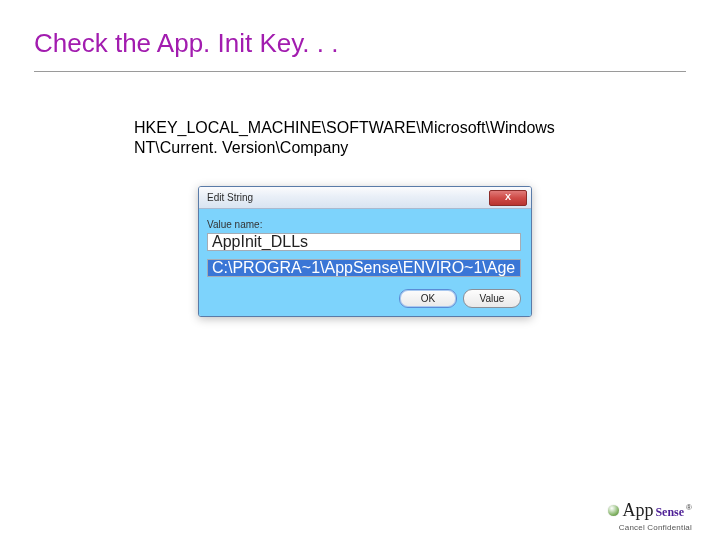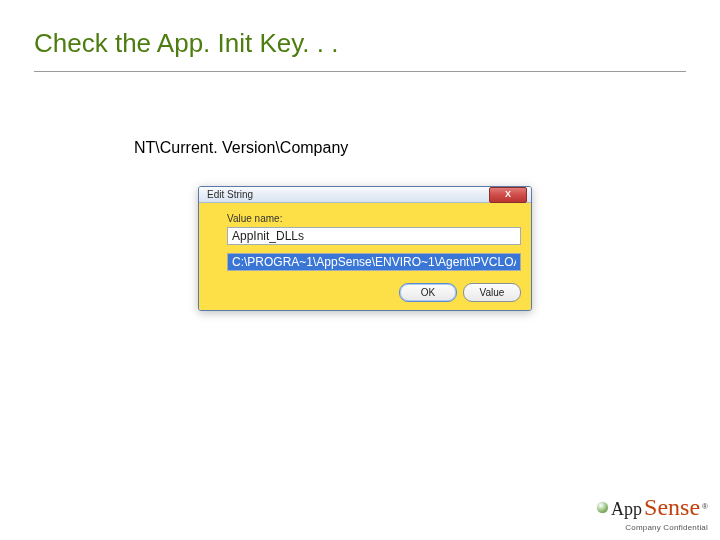--- a/index.html
+++ b/index.html
@@ -10,21 +10,21 @@
     position: relative;
   }
   .slide {
     width: 720px;
     height: 540px;
     background: #fff;
     position: relative;
     padding: 28px 34px 0 34px;
   }
   .title {
-    color: #4d7c0f;
+    color: #a21caf;
     font-size: 26px;
     font-weight: 400;
     font-family: Verdana, Arial, sans-serif;
     padding-bottom: 10px;
   }
   .rule {
     border: none;
     border-top: 1px solid #9a9a9a;
     margin-top: 2px;
     width: 100%;
@@ -46,21 +46,21 @@
     font-family: "Segoe UI", Tahoma, sans-serif;
     font-size: 10px;
     color: #333;
     box-shadow: 0 2px 10px rgba(0,0,0,.25);
     border: 1px solid #5a7ba8;
     border-radius: 3px;
     overflow: hidden;
     background: #f0f0f0;
   }
   .dlg-titlebar {
-    height: 16px;
+    height: 22px;
     display: flex;
     align-items: center;
     justify-content: space-between;
     padding: 0 0 0 8px;
     background: linear-gradient(to bottom, #fbfbfd 0%, #e9eff7 45%, #d9e4f1 100%);
     border-bottom: 1px solid #a9b9cf;
   }
   .dlg-title {
     color: #2b2b2b;
     font-size: 10px;
@@ -74,34 +74,34 @@
     border: 1px solid #8c2c29;
     color: #fff;
     font-size: 9px;
     font-weight: bold;
     display: flex;
     align-items: center;
     justify-content: center;
     line-height: 1;
   }
   .dlg-body {
-    padding: 10px 10px 8px 28px;
-    background: #fde047;
+    padding: 10px 10px 8px 8px;
+    background: #7dd3fc;
   }
   .dlg-label {
     font-size: 10px;
     color: #333;
     margin-bottom: 3px;
   }
   .dlg-input {
     width: 100%;
     height: 18px;
     border: 1px solid #a5acb5;
     background: #fff;
-    font-size: 12px;
+    font-size: 16px;
     padding: 0 4px;
     font-family: inherit;
     color: #222;
     margin-bottom: 8px;
     display: block;
   }
   .dlg-input.sel {
     background: #3a76d6;
     color: #fff;
   }
@@ -123,21 +123,21 @@
     align-items: center;
     justify-content: center;
     font-family: inherit;
   }
   .dlg-btn.primary {
     border-color: #5a8cd6;
     box-shadow: 0 0 0 1px #a9c9f0 inset;
   }
   .footer {
     position: absolute;
-    right: 12px;
+    right: 28px;
     bottom: 8px;
     text-align: right;
   }
   .logo {
     display: flex;
     align-items: baseline;
     justify-content: flex-end;
     gap: 2px;
     margin-bottom: 2px;
   }
@@ -151,23 +151,23 @@
     box-shadow: 0 0 1px rgba(0,0,0,.3);
   }
   .logo-app {
     font-family: Georgia, 'Times New Roman', serif;
     font-size: 18px;
     color: #222;
     font-weight: 400;
   }
   .logo-sense {
     font-family: Georgia, 'Times New Roman', serif;
-    font-size: 24px;
-    color: #c2410c;
-    font-weight: 400;
+    font-size: 12px;
+    color: #4c1d95;
+    font-weight: 700;
   }
   .logo-r {
     font-size: 8px;
     color: #444;
     vertical-align: super;
     position: relative;
     top: -6px;
   }
   .conf {
     font-size: 8px;
@@ -178,21 +178,21 @@
 </head>
 <body>
 
 <div class="slide">
 
   <div class="title">Check the App. Init Key. . .</div>
   <hr class="rule">
 
   <div class="content">
     <div class="regpath">
-      <br>
+      <span>HKEY_LOCAL_MACHINE\SOFTWARE\Microsoft\Windows</span><br>
       <span>NT\Current. Version\Company</span>
     </div>
 
     <div class="dialog-wrap">
       <div class="dialog">
         <div class="dlg-titlebar">
           <span class="dlg-title">Edit String</span>
           <div class="dlg-close">
             <span>X</span>
           </div>
@@ -210,16 +210,16 @@
     </div>
   </div>
 
   <div class="footer">
     <div class="logo">
       <span class="logo-bullet"></span>
       <span class="logo-app">App</span>
         <span class="logo-sense">Sense</span>
         <span class="logo-r">®</span>
     </div>
-    <div class="conf">Company Confidential</div>
+    <div class="conf">Cancel Confidential</div>
   </div>
 
 </div>
 
 </body></html>

